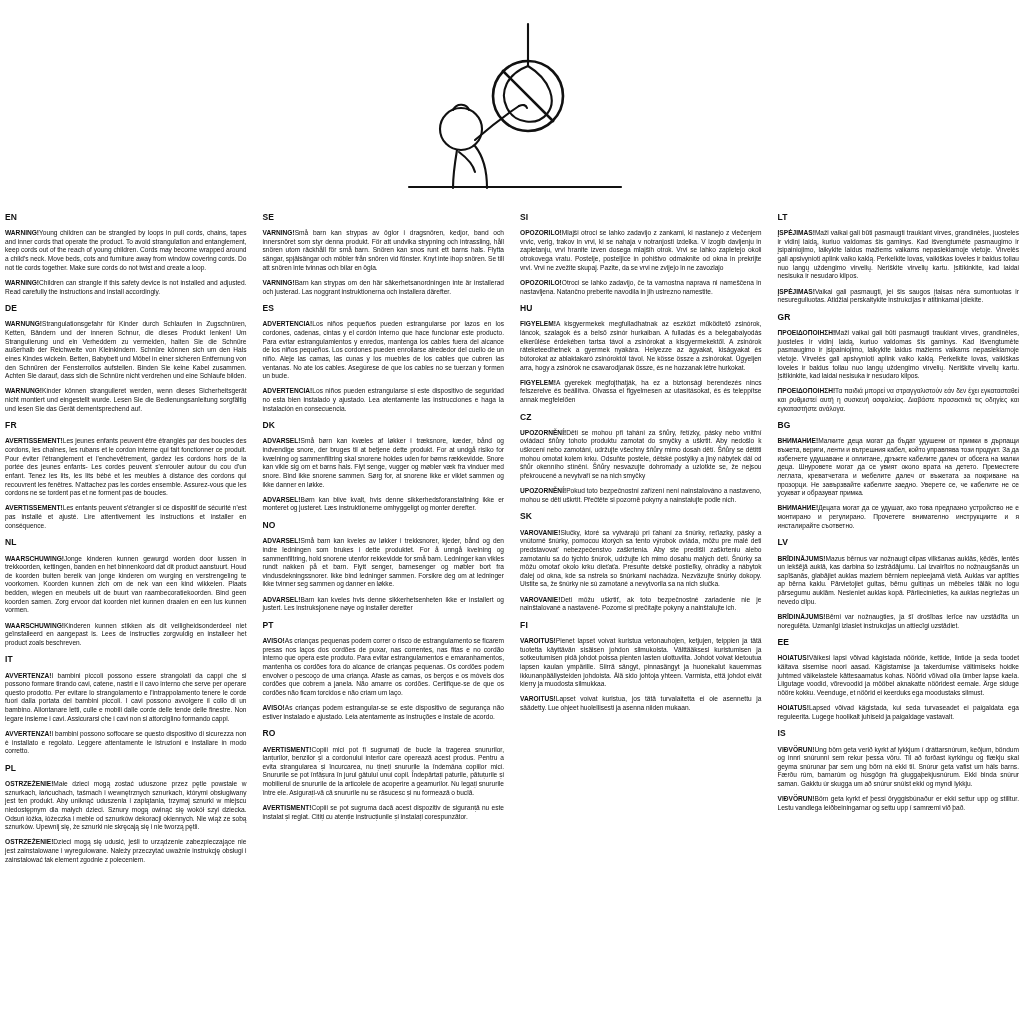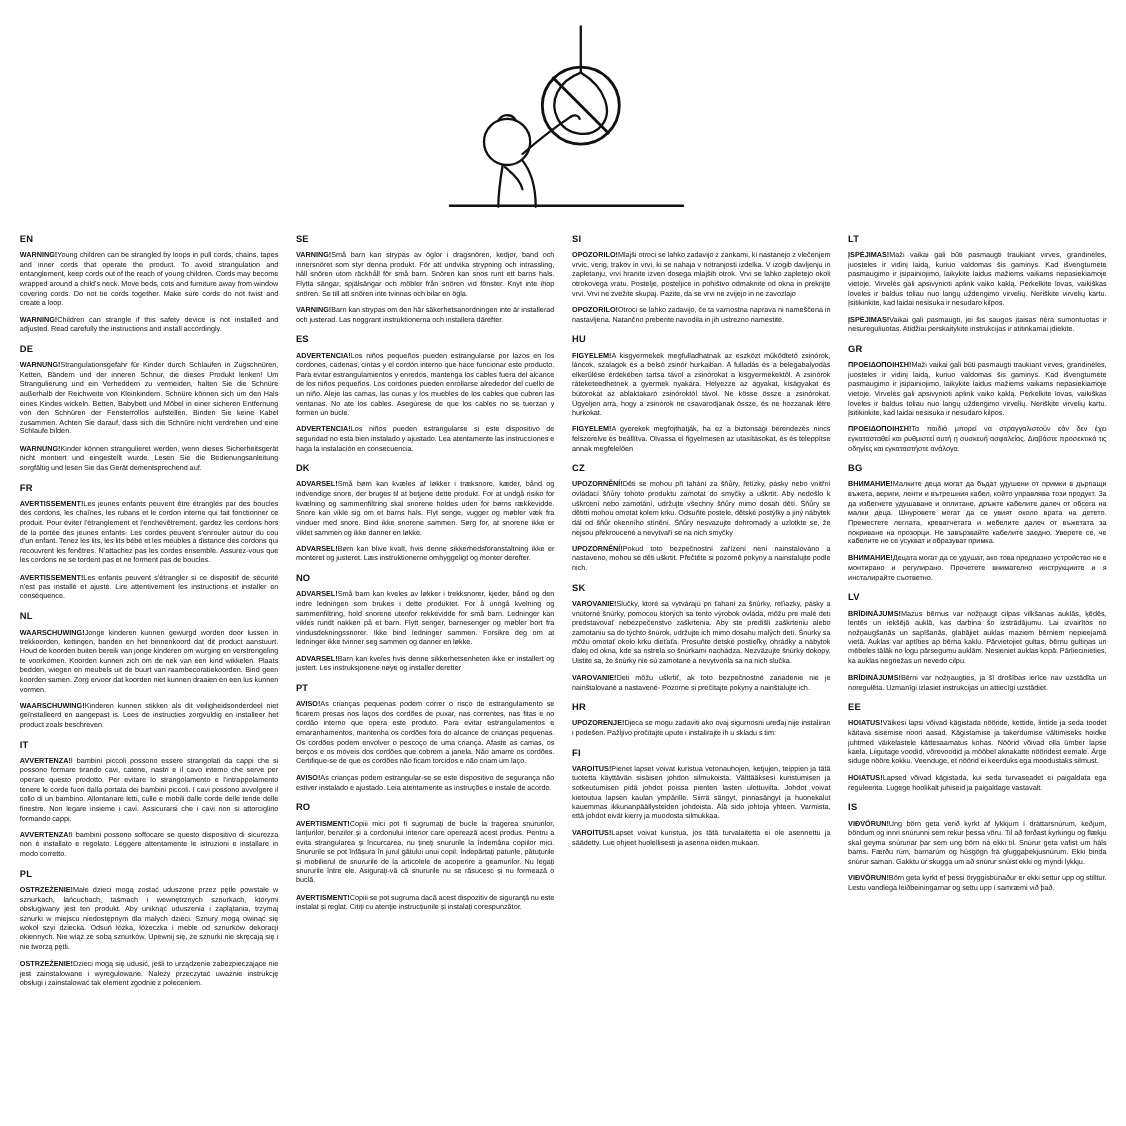--- a/index.html
+++ b/index.html
@@ -13,21 +13,21 @@
   #page{position:relative;width:1024px;height:1024px;}
 
   
   .illus{position:absolute;left:395px;top:22px;width:230px;height:180px;}
   .illus svg{display:block;}
 
   
   .cols{
     position:absolute;left:0;top:212px;width:1024px;height:812px;
     display:flex;
-    padding:0 18px;
+    padding:0 5px;
     box-sizing:border-box;
     gap:16px;
   }
   .col{flex:1 1 0;min-width:0;}
 
   .block{margin-bottom:7px;}
   .lang{
     font-size:8.5px;
     font-weight:bold;
     letter-spacing:.2px;
@@ -156,24 +156,20 @@
           <div class="lang">CZ</div>
           <p class="para"><b class="w">UPOZORNĚNÍ!</b><span>Děti se mohou při tahání za šňůry, řetízky, pásky nebo vnitřní ovládací šňůry tohoto produktu zamotat do smyčky a uškrtit. Aby nedošlo k uškrcení nebo zamotání, udržujte všechny šňůry mimo dosah dětí. Šňůry se dětitti mohou omotat kolem krku. Odsuňte postele, dětské postýlky a jiný nábytek dál od šňůr okenního stínění. Šňůry nesvazujte dohromady a uzlotkte se, že nejsou překroucené a nevytvaří se na nich smyčky</span></p>
           <p class="para"><b class="w">UPOZORNĚNÍ!</b><span>Pokud toto bezpečnostní zařízení není nainstalováno a nastaveno, mohou se děti uškrtit. Přečtěte si pozorně pokyny a nainstalujte podle nich.</span></p>
         </div>
         <div class="block">
           <div class="lang">SK</div>
           <p class="para"><b class="w">VAROVANIE!</b><span>Slučky, ktoré sa vytvárajú pri ťahaní za šnúrky, reťiazky, pásky a vnútorné šnúrky, pomocou ktorých sa tento výrobok ovláda, môžu pre malé deti predstavovať nebezpečenstvo zaškrtenia. Aby ste predišli zaškrteniu alebo zamotaniu sa do týchto šnúrok, udržujte ich mimo dosahu malých detí. Šnúrky sa môžu omotať okolo krku dieťaťa. Presuňte detské postieľky, ohrádky a nábytok ďalej od okna, kde sa nstrela so šnúrkami nachádza. Nezväzujte šnúrky dokopy. Uistite sa, že šnúrky nie sú zamotané a nevytvorila sa na nich slučka.</span></p>
           <p class="para"><b class="w">VAROVANIE!</b><span>Deti môžu uškrtiť, ak toto bezpečnostné zariadenie nie je nainštalované a nastavené- Pozorne si prečítajte pokyny a nainštalujte ich.</span></p>
         </div>
         <div class="block">
-          <div class="lang">HR</div>
-          <p class="para"><b class="w">UPOZORENJE!</b><span>Djeca se mogu zadaviti ako ovaj sigurnosni uređaj nije instaliran i podešen. Pažljivo pročitajte upute i instalirajte ih u skladu s tim:</span></p>
-        </div>
-        <div class="block">
           <div class="lang">FI</div>
           <p class="para"><b class="w">VAROITUS!</b><span>Pienet lapset voivat kuristua vetonauhojen, ketjujen, teippien ja tätä tuotetta käyttävän sisäisen johdon silmukoista. Välttääksesi kuristumisen ja sotkeutumisen pidä johdot poissa pienten lasten ulottuvilta. Johdot voivat kietoutua lapsen kaulan ympärille. Siirrä sängyt, pinnasängyt ja huonekalut kauemmas ikkunanpäällysteiden johdoista. Älä sido johtoja yhteen. Varmista, että johdot eivät kierry ja muodosta silmukkaa.</span></p>
           <p class="para"><b class="w">VAROITUS!</b><span>Lapset voivat kuristua, jos tätä turvalaitetta ei ole asennettu ja säädetty. Lue ohjeet huolellisesti ja asenna niiden mukaan.</span></p>
         </div>
       </div>
       <div class="col">
         <div class="block">
           <div class="lang">LT</div>
           <p class="para"><b class="w">ĮSPĖJIMAS!</b><span>Maži vaikai gali būti pasmaugti traukiant virves, grandinėles, juosteles ir vidinį laidą, kuriuo valdomas šis gaminys. Kad išvengtumėte pasmaugimo ir įsipainiojimo, laikykite laidus mažiems vaikams nepasiekiamoje vietoje. Virvelės gali apsivynioti aplink vaiko kaklą. Perkelkite lovas, vaikiškas loveles ir baldus toliau nuo langų uždengimo virvelių. Neriškite virvelių kartu. Įsitikinkite, kad laidai nesisuka ir nesudaro kilpos.</span></p>
           <p class="para"><b class="w">ĮSPĖJIMAS!</b><span>Vaikai gali pasmaugti, jei šis saugos įtaisas nėra sumontuotas ir nesureguliuotas. Atidžiai perskaitykite instrukcijas ir atitinkamai įdiekite.</span></p>

